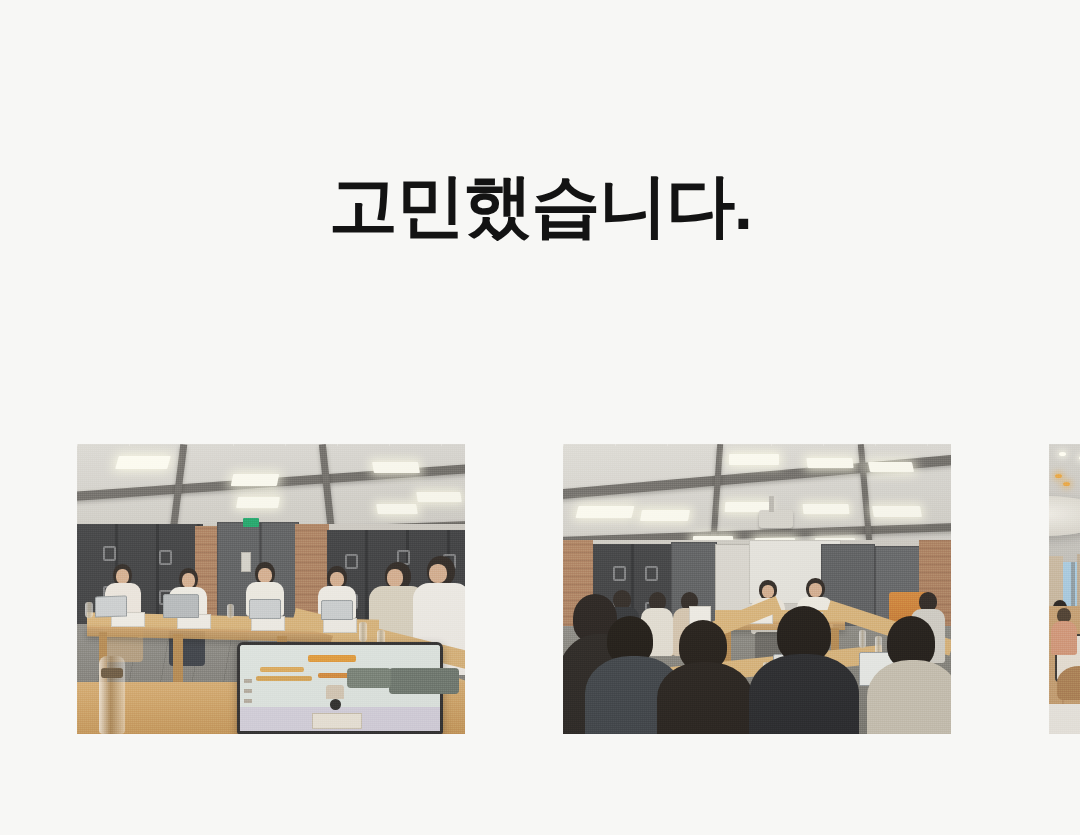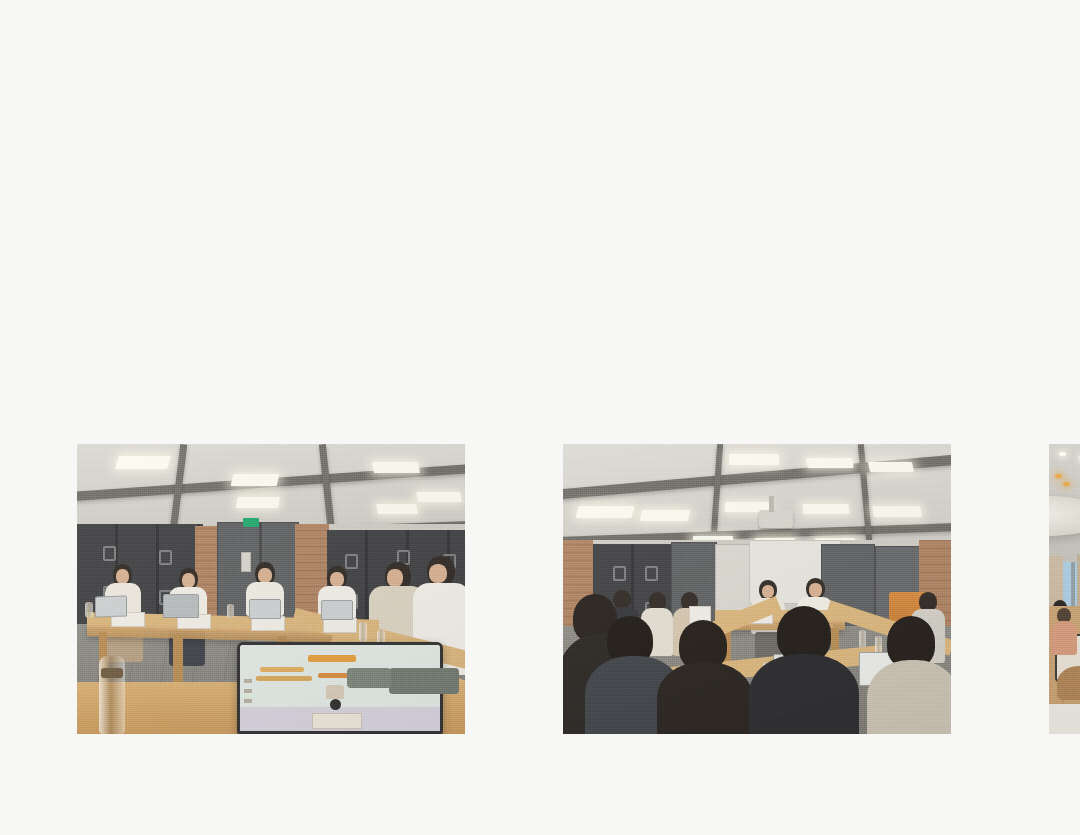--- a/index.html
+++ b/index.html
@@ -279,20 +279,21 @@
     pointer-events: none;
     background: linear-gradient(160deg, rgba(255,245,220,.10), rgba(120,110,95,.12));
   }
 </style>
 </head>
 <body>
 
 <div class="page">
 
   <h1 class="headline">
+    <span class="line">고민했습니다.</span>
   </h1>
 
   <div class="gallery">
 
     <figure class="photo photo-1">
       <div class="scene">
 
         <div class="ceiling" style="height:150px">
           <div class="ceil-grid"></div>
         </div>

